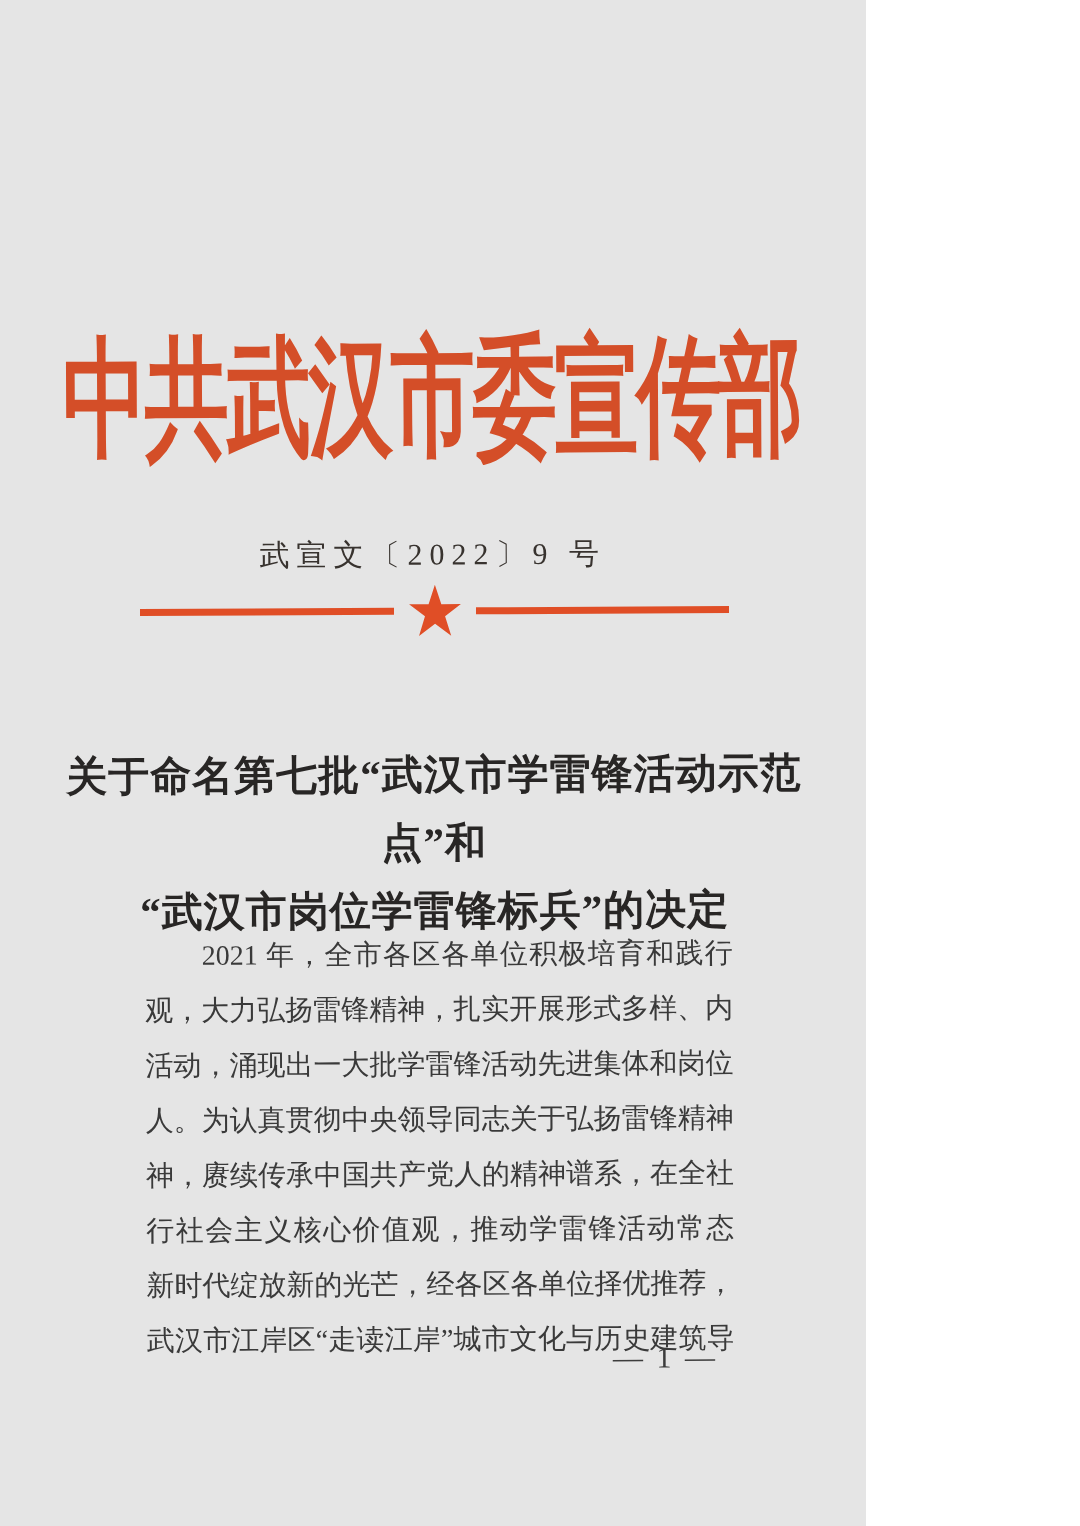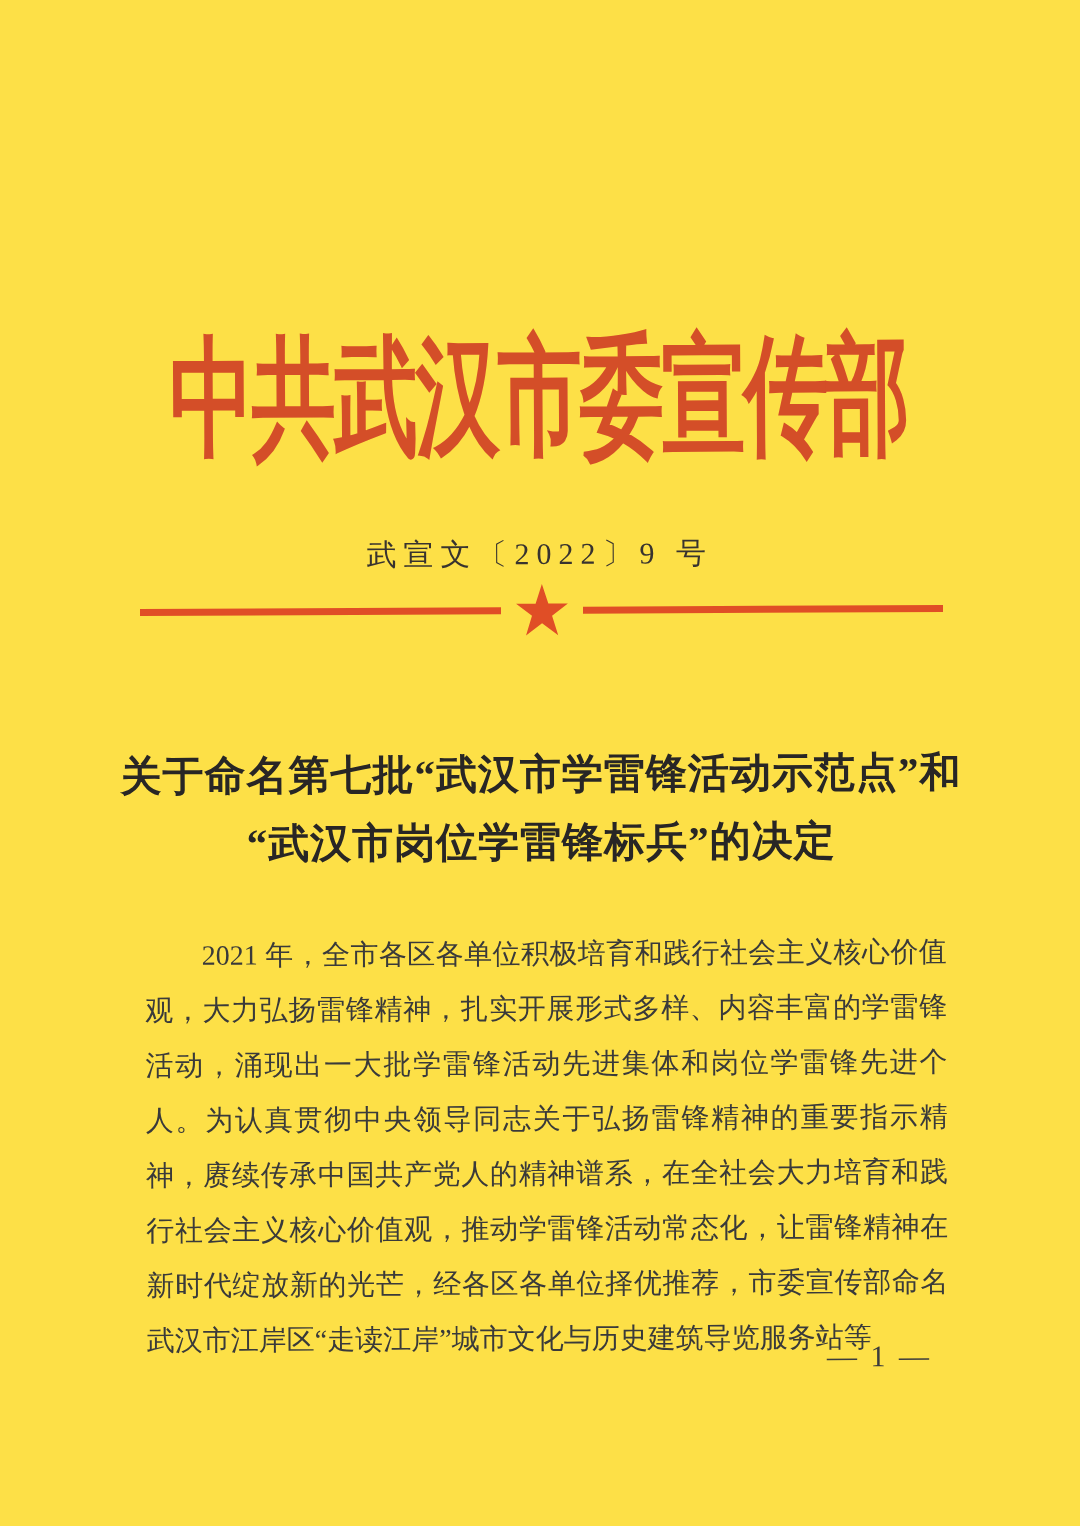--- a/index.html
+++ b/index.html
@@ -2,23 +2,23 @@
 <html><head>
 <meta charset="utf-8">
 <style>
   html, body {
     margin: 0;
     padding: 0;
     background: #ffffff;
   }
   .page {
     position: relative;
-    width: 1080px;
+    width: 866px;
     height: 1526px;
-    background: #fde047;
+    background: #e5e5e5;
     overflow: hidden;
     font-family: "Liberation Serif", "DejaVu Serif", serif;
   }
   
   .page-inner {
     position: absolute;
     inset: 0;
     transform: rotate(-0.3deg);
     transform-origin: 540px 610px;
   }

